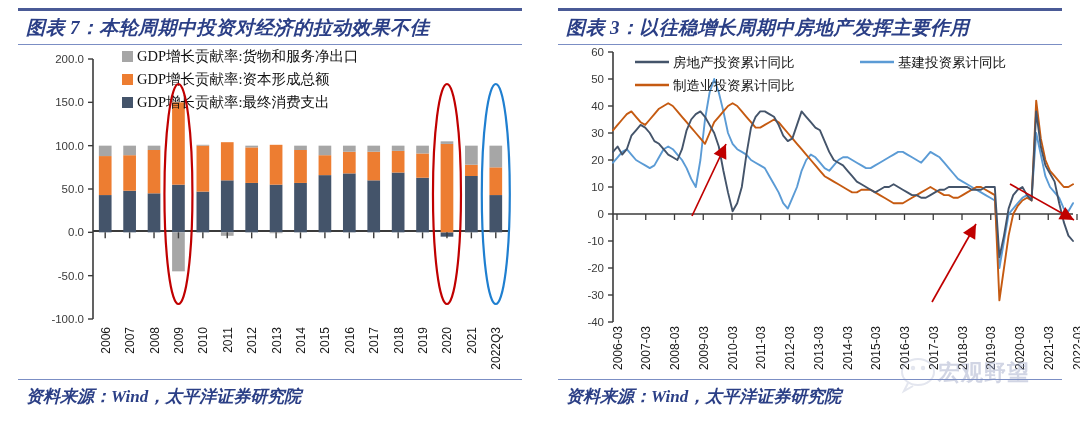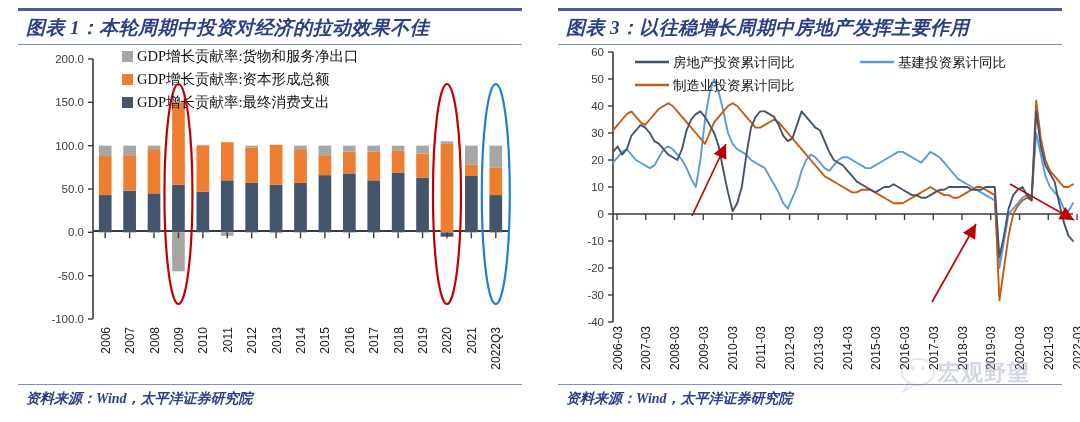--- a/index.html
+++ b/index.html
@@ -21,21 +21,21 @@
   .title-text{
     font-family:"Liberation Serif",serif;
     font-size:19px;font-weight:bold;color:#2b3f86;
     padding:4px 0 3px 8px;letter-spacing:.4px;white-space:nowrap;
     font-style:italic;
   }
   .title-rule-bot{height:1.4px;background:#7b8ec4;}
 
   .source-wrap{position:absolute;left:18px;right:18px;bottom:14px;}
   .source-rule{height:1.4px;background:#7b8ec4;margin-bottom:5px;}
-  .source-text{font-size:14px;color:#2b3f86;font-weight:bold;padding-left:8px;white-space:nowrap;font-style:italic;}
+  .source-text{font-size:17px;color:#2b3f86;font-weight:bold;padding-left:8px;white-space:nowrap;font-style:italic;}
 
   .plot{position:absolute;left:0;top:44px;width:540px;height:340px;}
 
   svg{display:block;}
   .axis-label{font-family:"Liberation Sans",sans-serif;font-size:11.5px;fill:#3b3b3b;}
   .tick-rot{font-family:"Liberation Sans",sans-serif;font-size:12px;fill:#1a1a1a;}
   .legend-txt{font-family:"Liberation Serif",serif;font-size:14.5px;fill:#111;}
   .legend-txt-r{font-family:"Liberation Serif",serif;font-size:13.5px;fill:#111;}
 
   .wm{
@@ -49,21 +49,21 @@
 </style>
 </head>
 <body>
 
 <div class="page">
 
   <div class="panel left">
 
     <div class="title-wrap">
       <div class="title-rule-top"></div>
-      <div class="title-text">图表 1：本轮周期中投资对经济的拉动效果不佳</div>
+      <div class="title-text">图表 7：本轮周期中投资对经济的拉动效果不佳</div>
       <div class="title-rule-bot"></div>
     </div>
 
     <div class="plot">
       <svg width="540" height="340" viewBox="0 0 540 340">
 
         <g id="c7-yaxis">
             <line x1="88" y1="15" x2="93" y2="15" stroke="#3b3b3b" stroke-width="1.4"></line>
             <text x="84" y="19" class="axis-label" text-anchor="end">200.0</text>
             <line x1="88" y1="58.333333333333314" x2="93" y2="58.333333333333314" stroke="#3b3b3b" stroke-width="1.4"></line>

